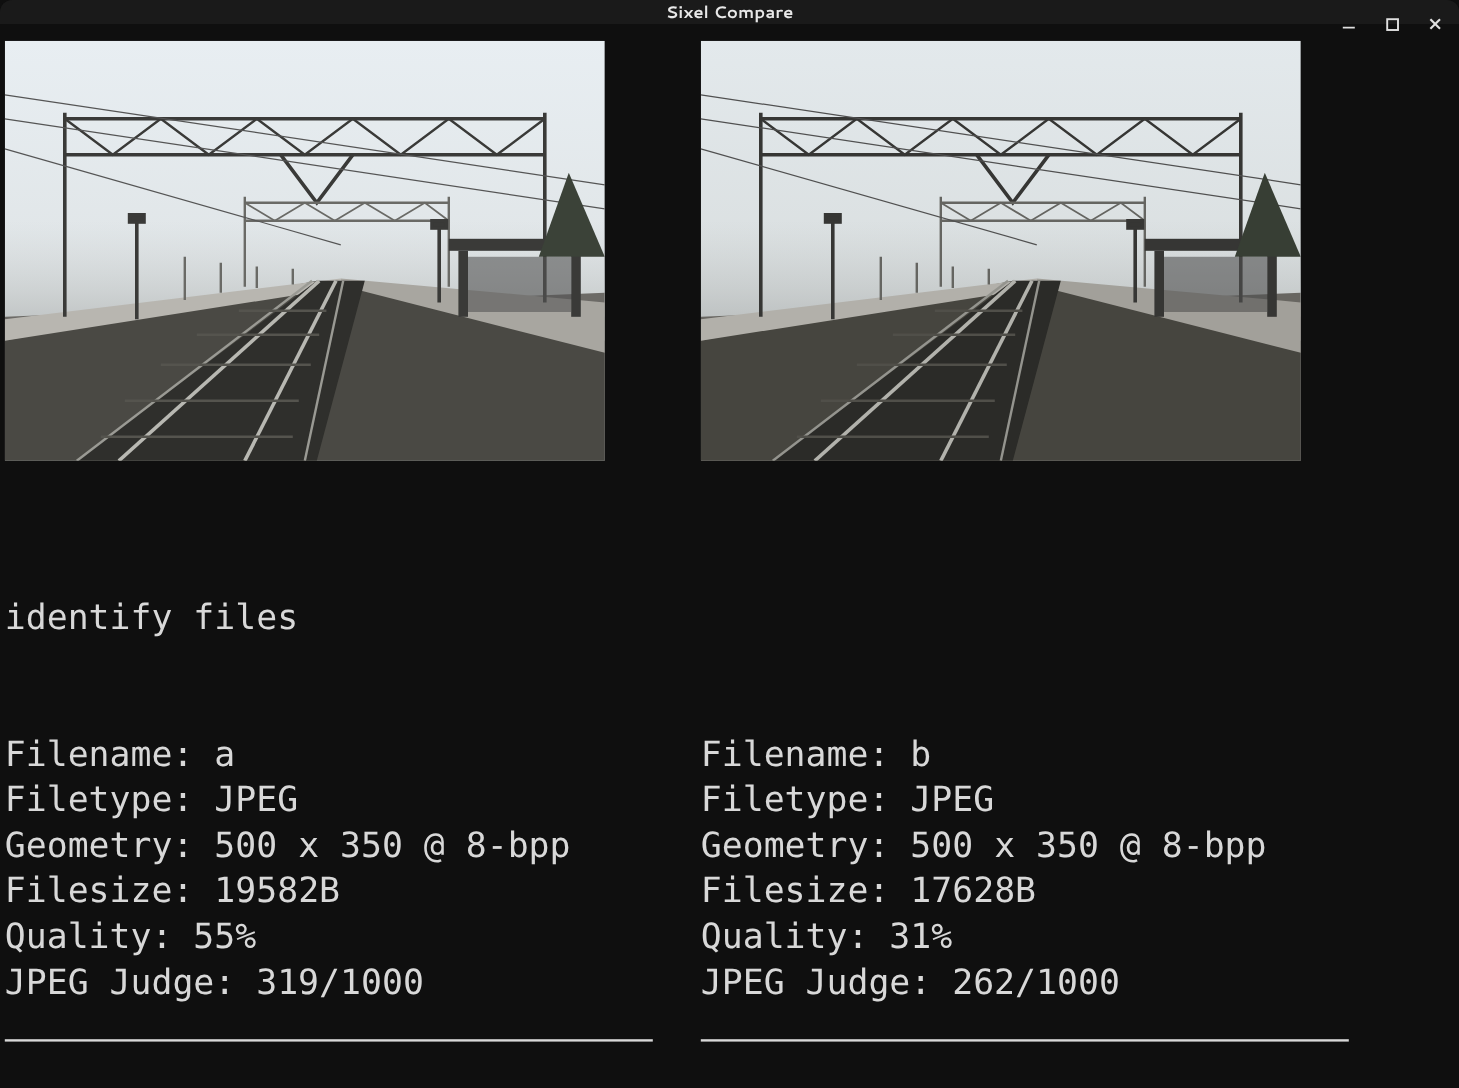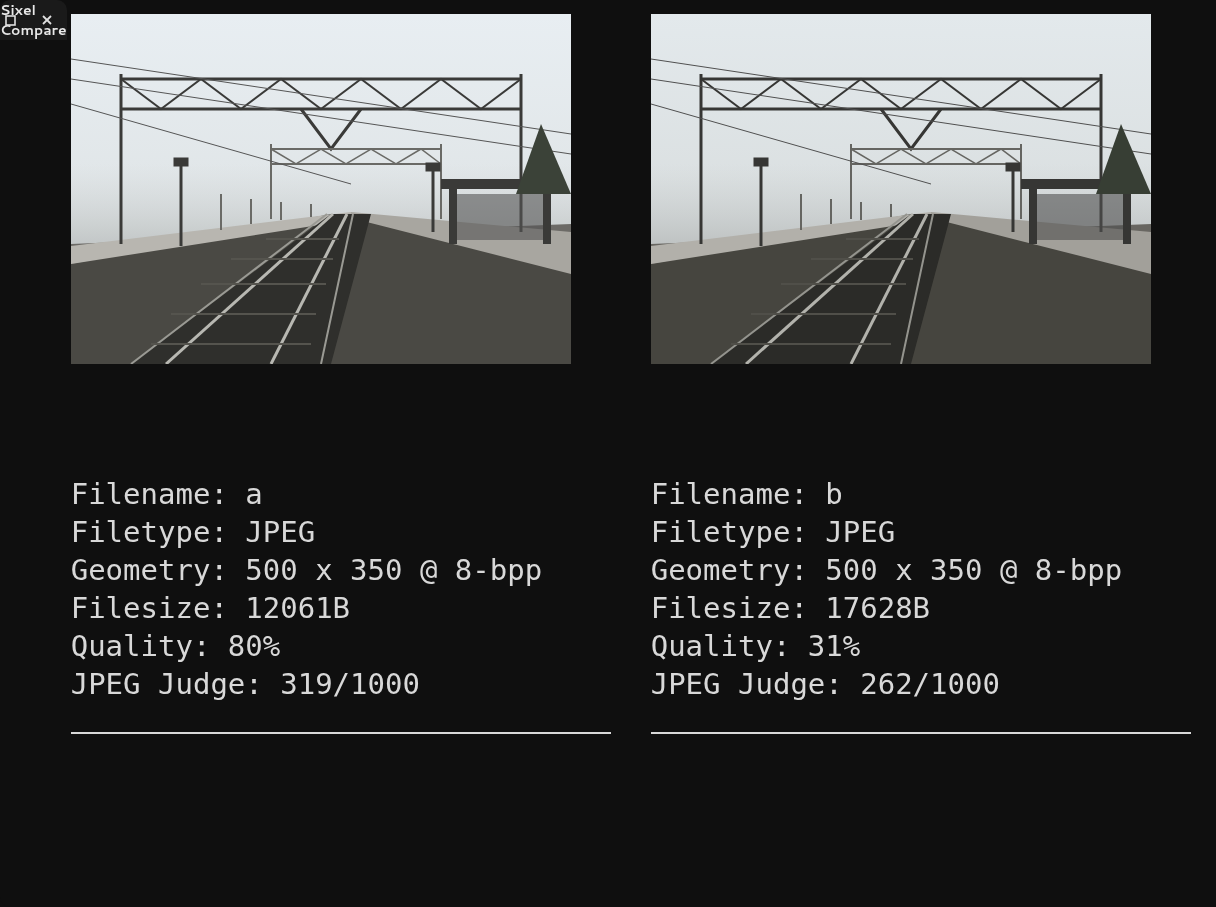--- a/index.html
+++ b/index.html
@@ -10,21 +10,21 @@
       width: 1216px;
       height: 907px;
       overflow: hidden;
     }
     .window {
       width: 1216px;
       height: 907px;
       background: #0f0f0f;
       border-radius: 10px;
       display: flex;
-      flex-direction: row;
+      flex-direction: column;
     }
     .titlebar {
       height: 40px;
       background: #1a1a1a;
       display: flex;
       align-items: center;
       justify-content: center;
       position: relative;
       border-radius: 10px 10px 0 0;
     }
@@ -271,26 +271,27 @@
             <rect x="378" y="175" width="8" height="55"></rect>
             <rect x="472" y="175" width="8" height="55"></rect>
             <rect x="386" y="180" width="86" height="46" fill="#505050" opacity="0.6"></rect>
           </g>
           <polygon points="470,110 500,180 445,180" fill="#373e34"></polygon>
         </svg>
       </div>
     </div>
 
     <div class="text-block">
+      <div>identify files</div>
       <div class="cols">
         <div class="col"><span>Filename: </span><span>a</span>
 <span>Filetype: </span><span>JPEG</span>
 <span>Geometry: </span><span>500 x 350 @ 8-bpp</span>
-<span>Filesize: </span><span>12061B</span>
-<span>Quality: </span><span>80%</span>
+<span>Filesize: </span><span>19582B</span>
+<span>Quality: </span><span>55%</span>
 <span>JPEG Judge: </span><span>319/1000</span><div class="und-line"></div></div>
         <div class="col"><span>Filename: </span><span>b</span>
 <span>Filetype: </span><span>JPEG</span>
 <span>Geometry: </span><span>500 x 350 @ 8-bpp</span>
 <span>Filesize: </span><span>17628B</span>
 <span>Quality: </span><span>31%</span>
 <span>JPEG Judge: </span><span>262/1000</span><div class="und-line"></div></div>
       </div>
       
     </div>

